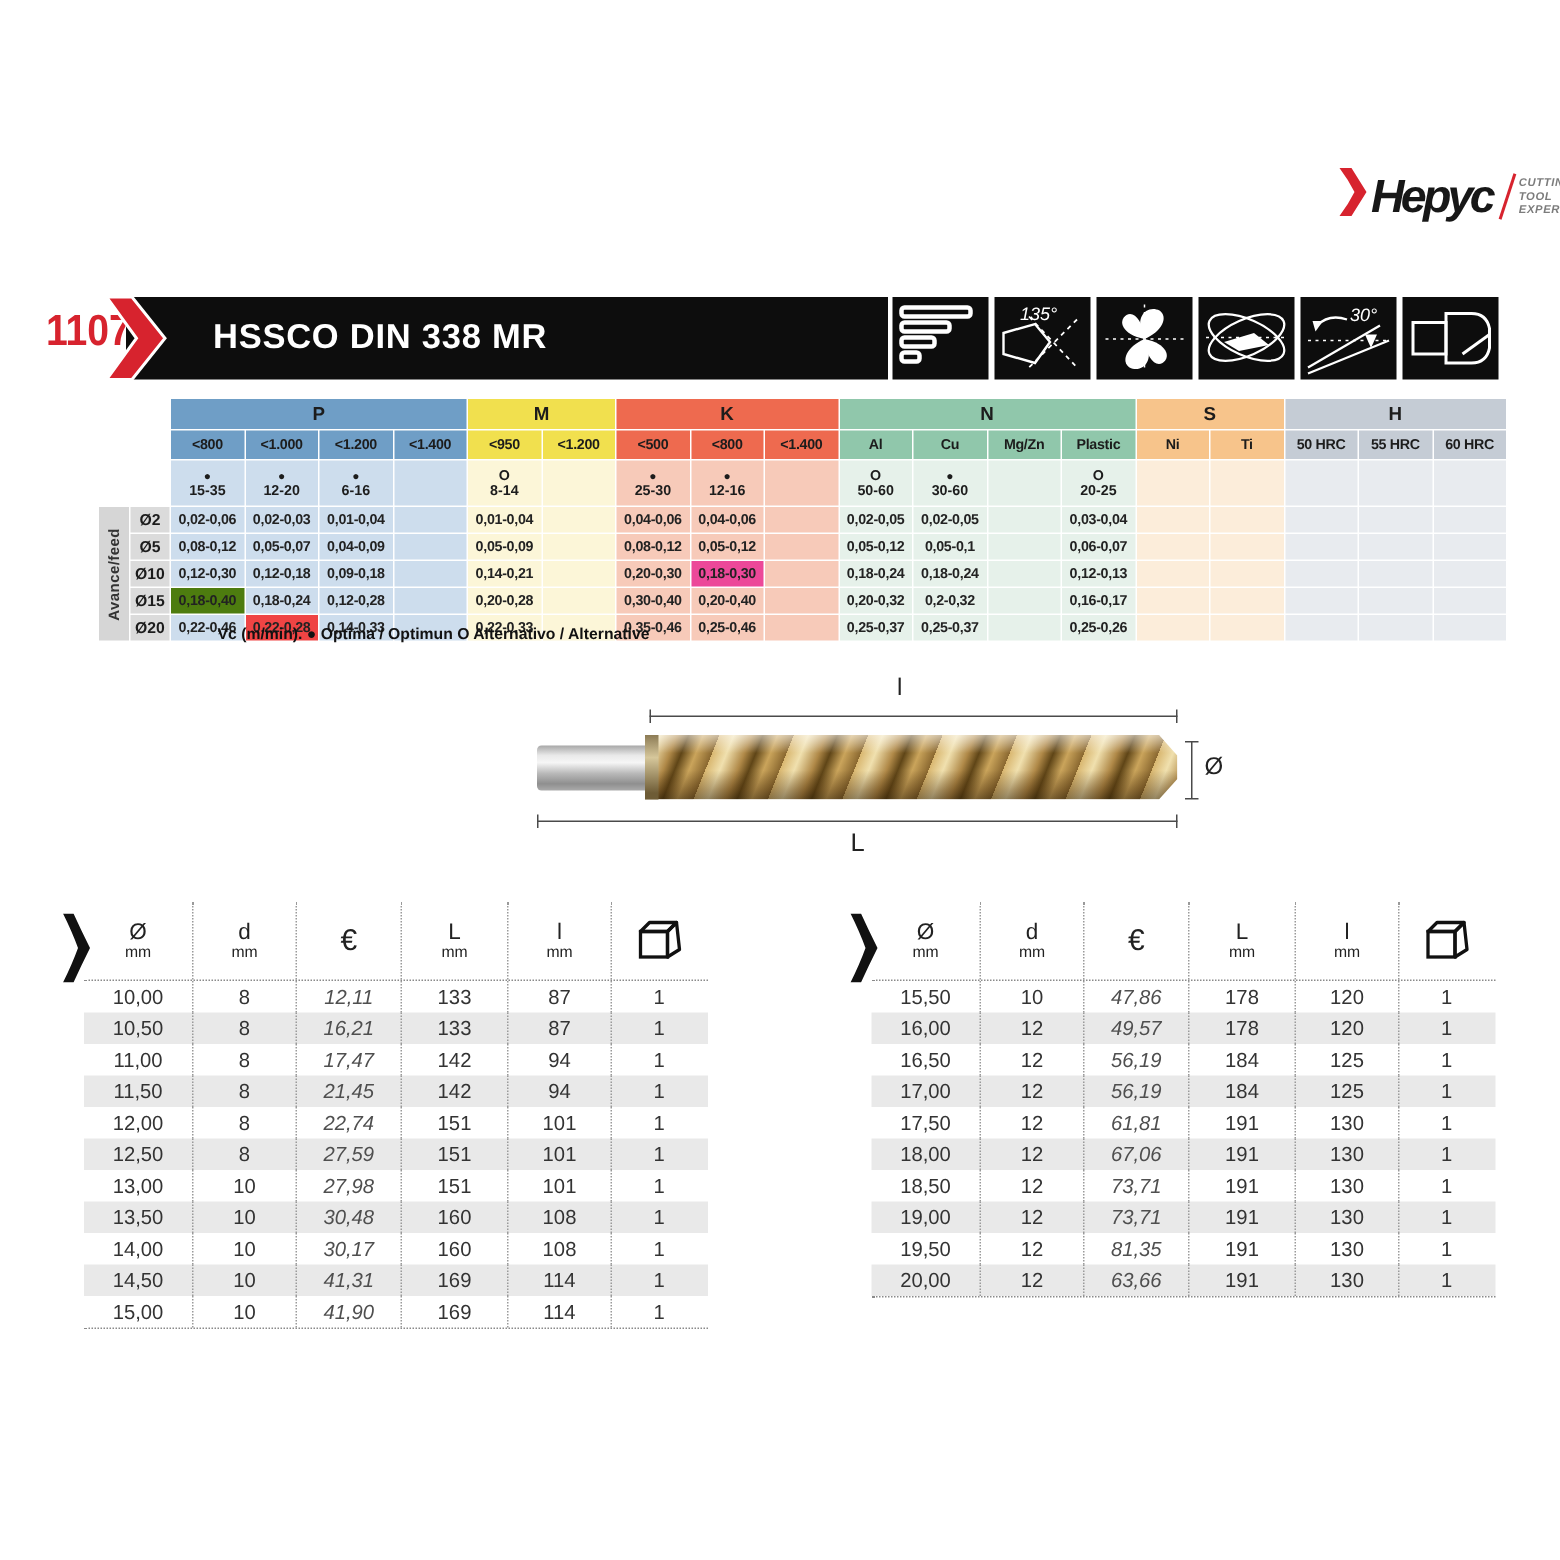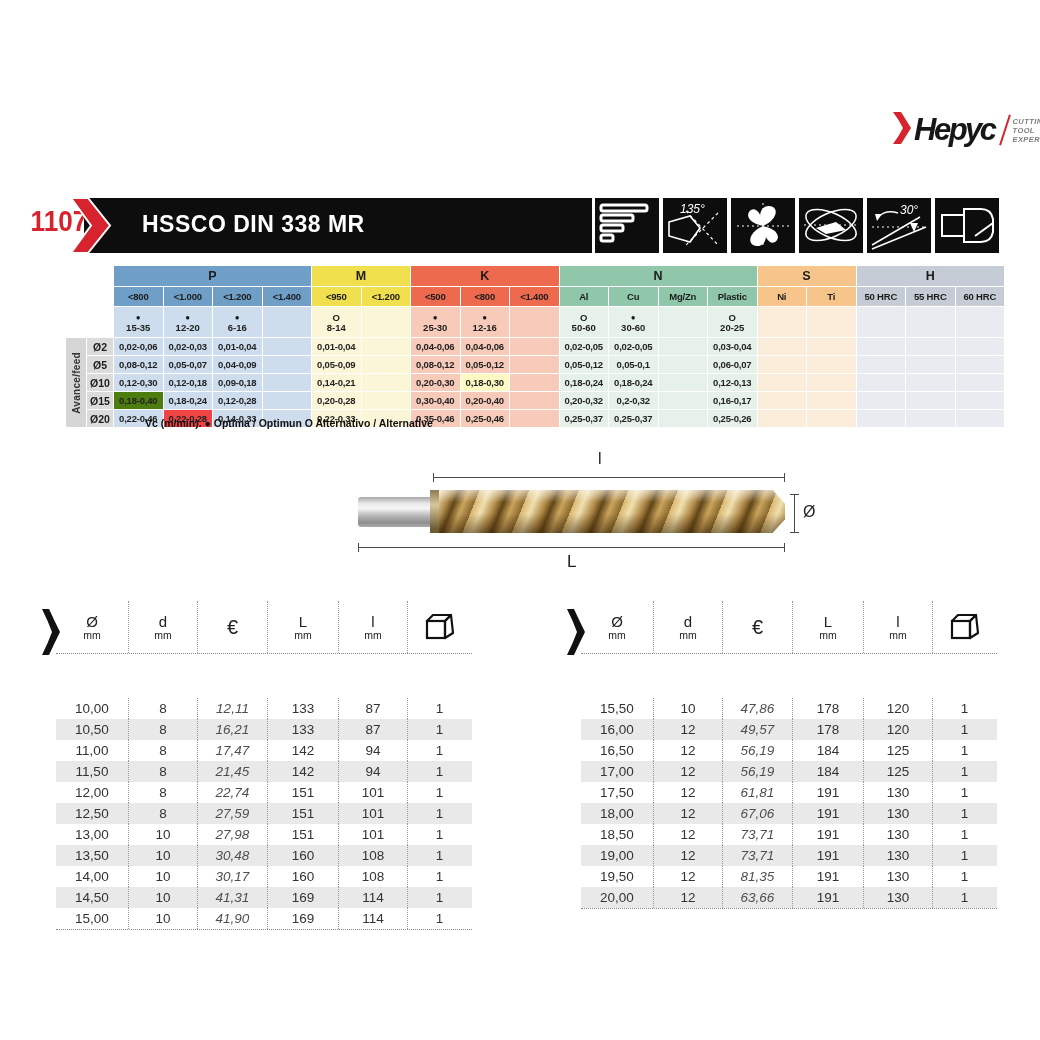--- a/index.html
+++ b/index.html
@@ -65,21 +65,21 @@
   .ptable { position:absolute; top:601px; width:432px; font-size:13.5px; color:#333; }
   .ptable .chev { position:absolute; left:0; top:8px; }
   .ptable .cols { margin-left:16px; }
   .hdr { display:flex; height:53px; border-bottom:1.5px dotted #8a8a8a; }
   .hc { display:flex; flex-direction:column; align-items:center; justify-content:center;
     height:100%; border-right:1px dotted #9a9a9a; color:#222; }
   .hc:last-child { border-right:none; }
   .hc .t1 { font-size:15px; line-height:16px; }
   .hc .t1.euro { font-size:20px; }
   .hc .t2 { font-size:10.5px; line-height:11px; }
-  .rowsc { border-bottom:1.5px dotted #8a8a8a;margin-top:44px; }
+  .rowsc { border-bottom:1.5px dotted #8a8a8a; }
   .r { display:flex; height:21px; }
   .r.alt { background:#e9e9e9; }
   .c { display:flex; align-items:center; justify-content:center; height:100%;
     border-right:1px dotted #9a9a9a; }
   .c:last-child { border-right:none; }
   .c.price { font-style:italic; color:#4f4f4f; }
 </style>
 </head>
 <body>
 
@@ -279,21 +279,21 @@
     <div class="val" style="grid-area: 5 / 19; background: rgb(232, 235, 239);"></div>
     <div class="val" style="grid-area: 5 / 20; background: rgb(232, 235, 239);"></div>
     <div class="diacell" style="grid-area: 6 / 2;">Ø10</div>
     <div class="val" style="grid-area: 6 / 3; background: rgb(205, 221, 237);">0,12-0,30</div>
     <div class="val" style="grid-area: 6 / 4; background: rgb(205, 221, 237);">0,12-0,18</div>
     <div class="val" style="grid-area: 6 / 5; background: rgb(205, 221, 237);">0,09-0,18</div>
     <div class="val" style="grid-area: 6 / 6; background: rgb(205, 221, 237);"></div>
     <div class="val" style="grid-area: 6 / 7; background: rgb(252, 246, 216);">0,14-0,21</div>
     <div class="val" style="grid-area: 6 / 8; background: rgb(252, 246, 216);"></div>
     <div class="val" style="grid-area: 6 / 9; background: rgb(247, 202, 185);">0,20-0,30</div>
-    <div class="val" style="grid-area: 6 / 10; background: #fef9c3;">0,18-0,30</div>
+    <div class="val" style="grid-area: 6 / 10; background: #ec4899;">0,18-0,30</div>
     <div class="val" style="grid-area: 6 / 11; background: rgb(247, 202, 185);"></div>
     <div class="val" style="grid-area: 6 / 12; background: rgb(230, 241, 234);">0,18-0,24</div>
     <div class="val" style="grid-area: 6 / 13; background: rgb(230, 241, 234);">0,18-0,24</div>
     <div class="val" style="grid-area: 6 / 14; background: rgb(230, 241, 234);"></div>
     <div class="val" style="grid-area: 6 / 15; background: rgb(230, 241, 234);">0,12-0,13</div>
     <div class="val" style="grid-area: 6 / 16; background: rgb(252, 237, 218);"></div>
     <div class="val" style="grid-area: 6 / 17; background: rgb(252, 237, 218);"></div>
     <div class="val" style="grid-area: 6 / 18; background: rgb(232, 235, 239);"></div>
     <div class="val" style="grid-area: 6 / 19; background: rgb(232, 235, 239);"></div>
     <div class="val" style="grid-area: 6 / 20; background: rgb(232, 235, 239);"></div>

